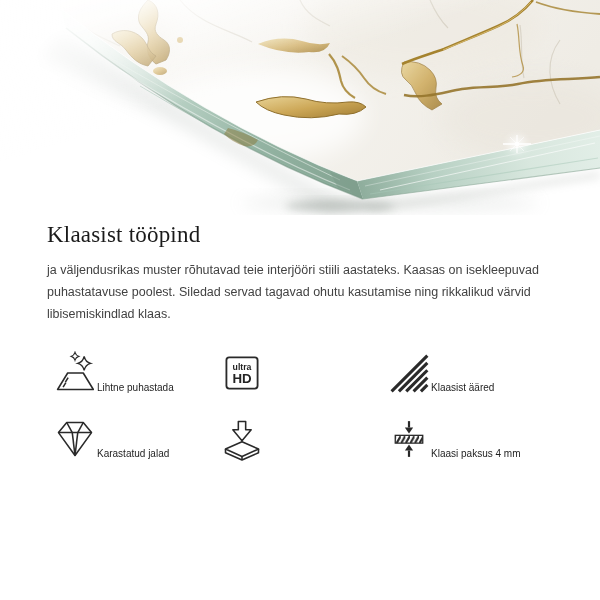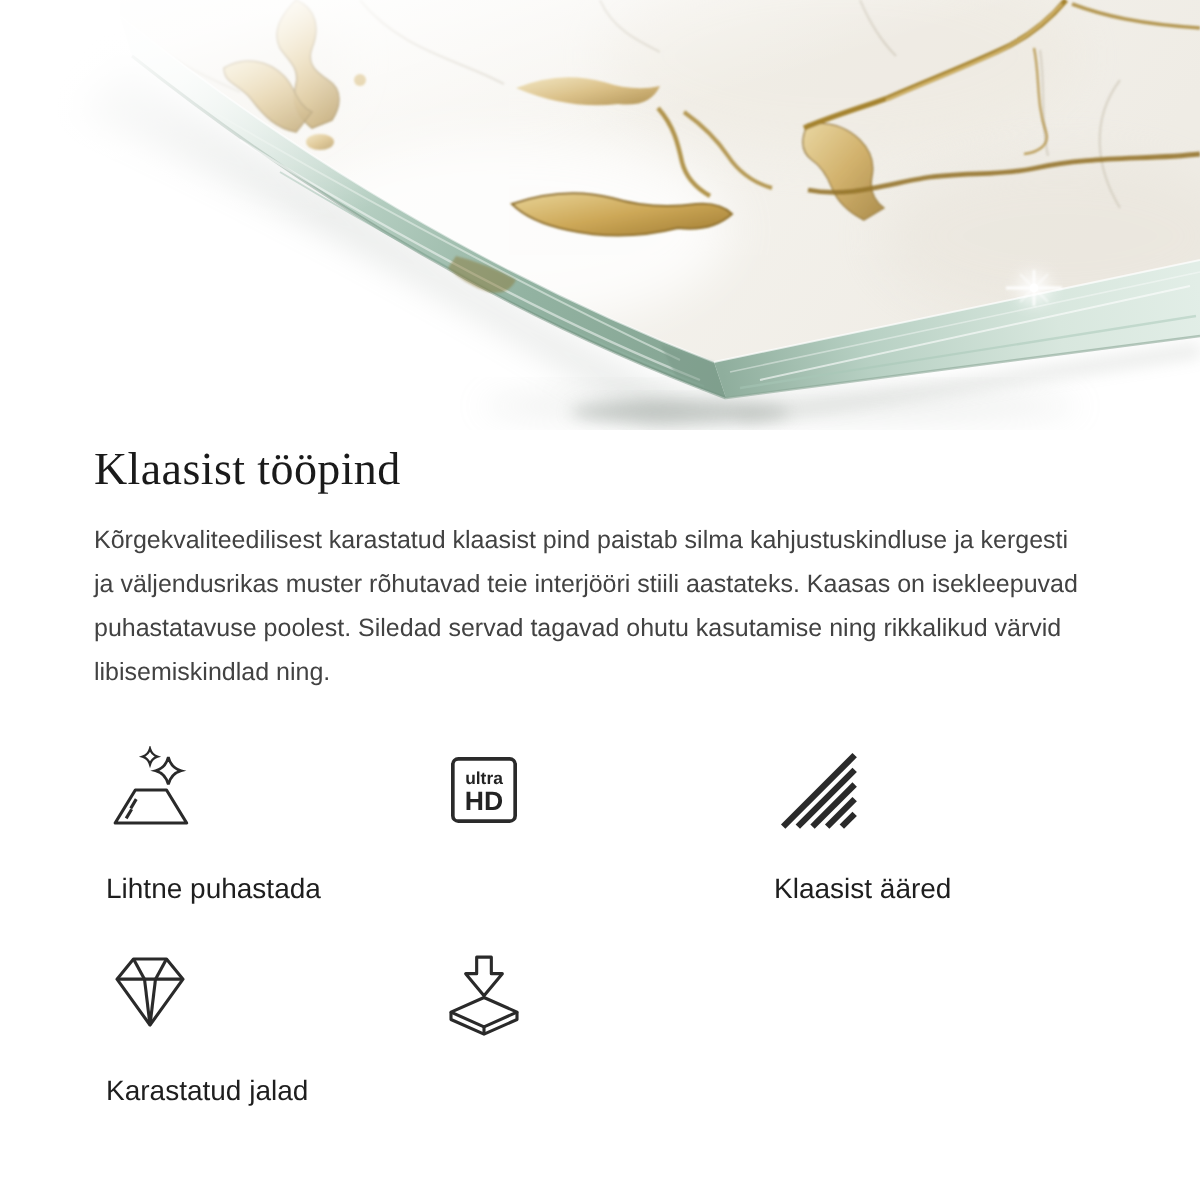--- a/index.html
+++ b/index.html
@@ -7,23 +7,23 @@
         font-family:"Liberation Sans",sans-serif;}
   .hero{position:relative;width:600px;height:215px;background:#ffffff;}
   .hero svg{display:block;}
   .content{padding:3px 40px 0 47px;}
   .title{font-family:"Liberation Serif","DejaVu Serif",serif;font-weight:400;
          font-size:23px;line-height:34px;color:#1a1a1a;letter-spacing:.2px;}
   .desc{margin-top:7px;font-size:12.5px;line-height:22px;color:#424242;}
   .desc div{white-space:nowrap;}
   .features{display:grid;grid-template-columns:repeat(3,1fr);margin-top:26px;
             row-gap:22px;padding:0 6px;}
-  .feature{display:flex;flex-direction:column;align-items:flex-start;}
+  .feature{display:flex;flex-direction:row;align-items:flex-end;}
   .feature svg{width:44px;height:44px;}
-  .flabel{margin-top:20px;font-size:14px;line-height:15px;color:#1e1e1e;text-align:center;}
+  .flabel{margin-top:20px;font-size:10px;line-height:15px;color:#1e1e1e;text-align:center;}
   .uhd-small{font-family:"Liberation Sans",sans-serif;font-weight:bold;font-size:9.5px;fill:#232323;}
   .uhd-big{font-family:"Liberation Sans",sans-serif;font-weight:bold;font-size:14.5px;fill:#232323;}
 </style>
 </head>
 <body>
 
 <div class="page">
 
   <div class="hero">
     <svg width="600" height="215" viewBox="0 0 600 215">
@@ -155,24 +155,23 @@
 
       <rect x="0" y="0" width="600" height="215" fill="url(#fadeTL)"></rect>
     </svg>
   </div>
 
   <div class="content">
     <div class="title">
       <div>Klaasist tööpind</div>
     </div>
     <div class="desc">
-      <div>Kõrgekvaliteedilisest karastatud klaasist pind paistab silma kahjustuskindluse ja kergesti</div>
       <div>ja väljendusrikas muster rõhutavad teie interjööri stiili aastateks. Kaasas on isekleepuvad</div>
       <div>puhastatavuse poolest. Siledad servad tagavad ohutu kasutamise ning rikkalikud värvid</div>
-      <div>libisemiskindlad ning.</div>
+      <div>libisemiskindlad klaas.</div>
     </div>
 
     <div class="features">
 
       <div class="feature">
         <svg viewBox="0 0 48 48" fill="none" stroke="#2a2a2a" stroke-width="1.7">
           <path d="M5,42 L16,24 L33,24 L44,42 Z" stroke-linejoin="round"></path>
           <path d="M34,6 Q35.5,12 41,13.5 Q35.5,15 34,21 Q32.5,15 27,13.5 Q32.5,12 34,6 Z" fill="#ffffff" stroke-width="1.5"></path>
           <path d="M24,1.5 Q25,4.8 28,5.8 Q25,6.8 24,10 Q23,6.8 20,5.8 Q23,4.8 24,1.5 Z" fill="#ffffff" stroke-width="1.3"></path>
           <line x1="13.5" y1="34" x2="16.5" y2="29"></line>
@@ -216,16 +215,31 @@
 
       <div class="feature">
         <svg viewBox="0 0 48 48" fill="none" stroke="#2a2a2a" stroke-width="1.7">
           <path d="M20,5 L28,5 L28,14 L34,14 L24,26 L14,14 L20,14 Z" fill="#ffffff" stroke-linejoin="round"></path>
           <path d="M6,35 L24,27 L42,35 L24,43 Z" stroke-linejoin="round"></path>
           <path d="M6,35 L6,39 L24,47 L42,39 L42,35" stroke-linejoin="round"></path>
           <line x1="24" y1="43" x2="24" y2="47"></line>
         </svg>
       </div>
 
+      <div class="feature">
+        <svg viewBox="0 0 48 48">
+          <defs>
+            <pattern id="hatchP" width="5" height="10" patternUnits="userSpaceOnUse">
+              <path d="M-1,11 L6,-1" stroke="#282828" stroke-width="2.4"></path>
+            </pattern>
+          </defs>
+          <rect x="9" y="20" width="30" height="8.5" fill="url(#hatchP)" stroke="#282828" stroke-width="1.4"></rect>
+          <line x1="24" y1="4.5" x2="24" y2="11.5" stroke="#282828" stroke-width="2.4"></line>
+          <path d="M19.5,11.5 L28.5,11.5 L24,18 Z" fill="#282828"></path>
+          <line x1="24" y1="43.5" x2="24" y2="36.5" stroke="#282828" stroke-width="2.4"></line>
+          <path d="M19.5,36.5 L28.5,36.5 L24,30 Z" fill="#282828"></path>
+        </svg>
+        <div class="flabel">Klaasi paksus 4 mm</div>
+      </div>
 
     </div>
   </div>
 </div>
 
 </body></html>

